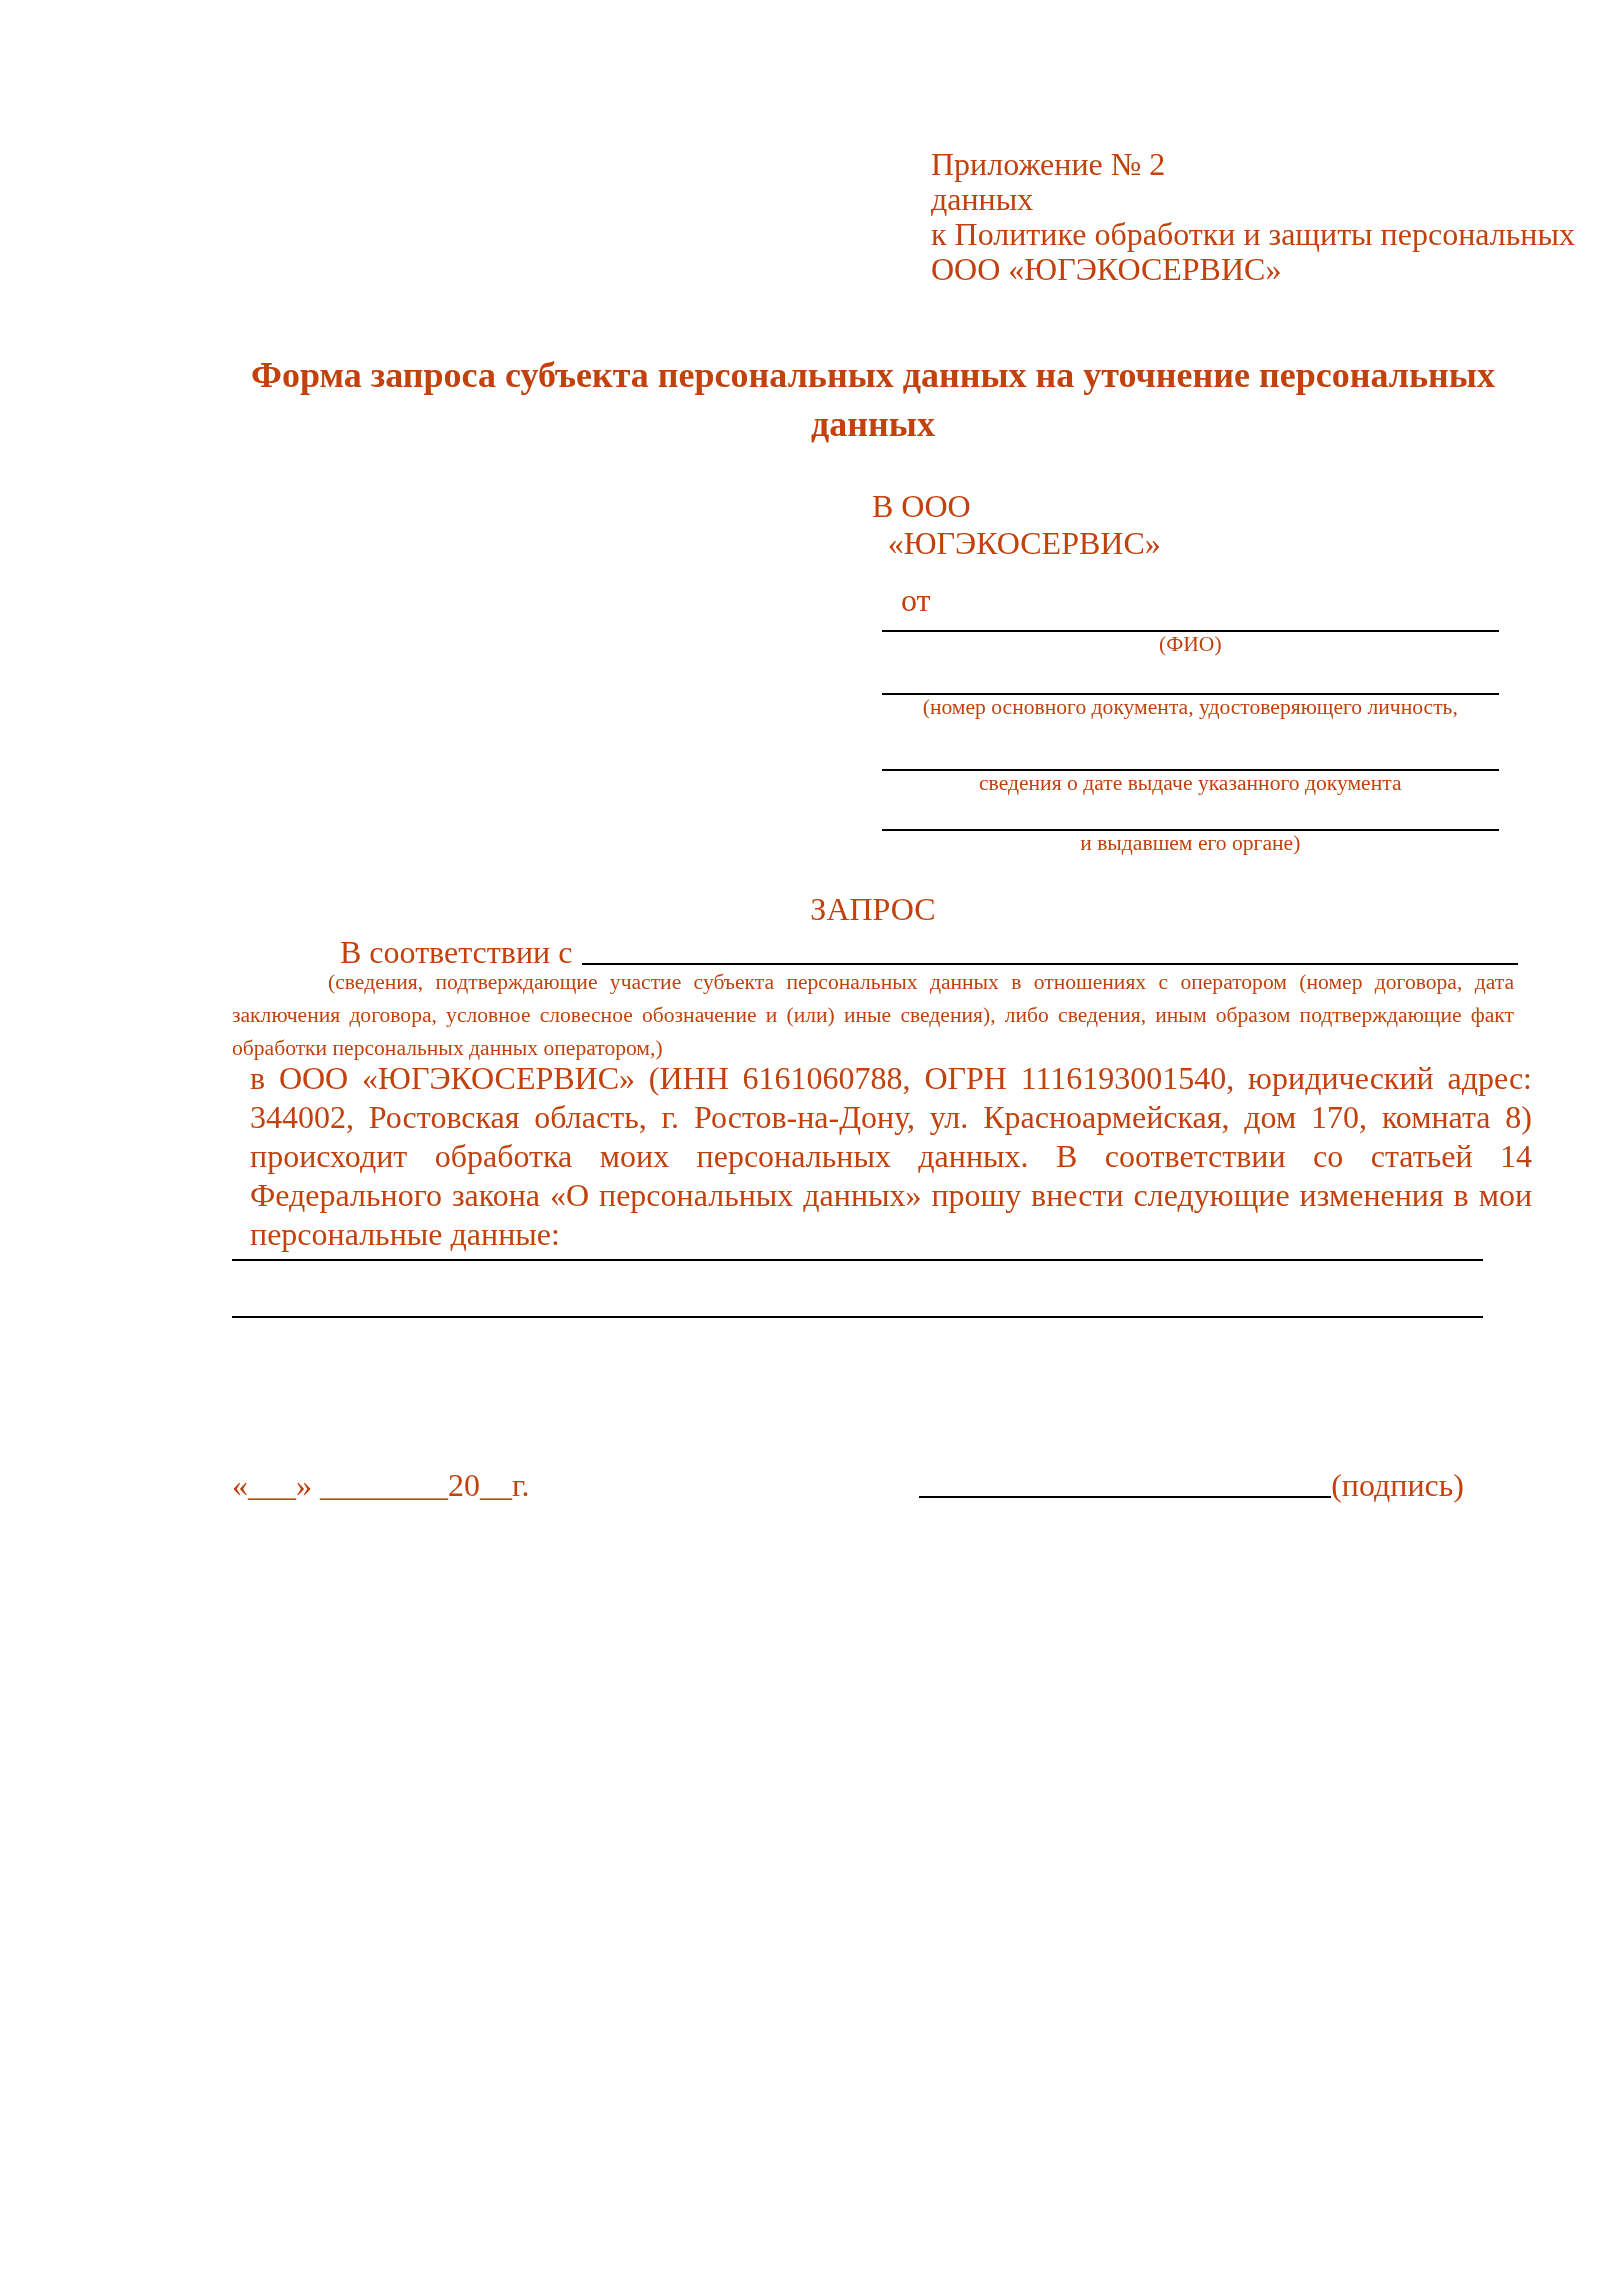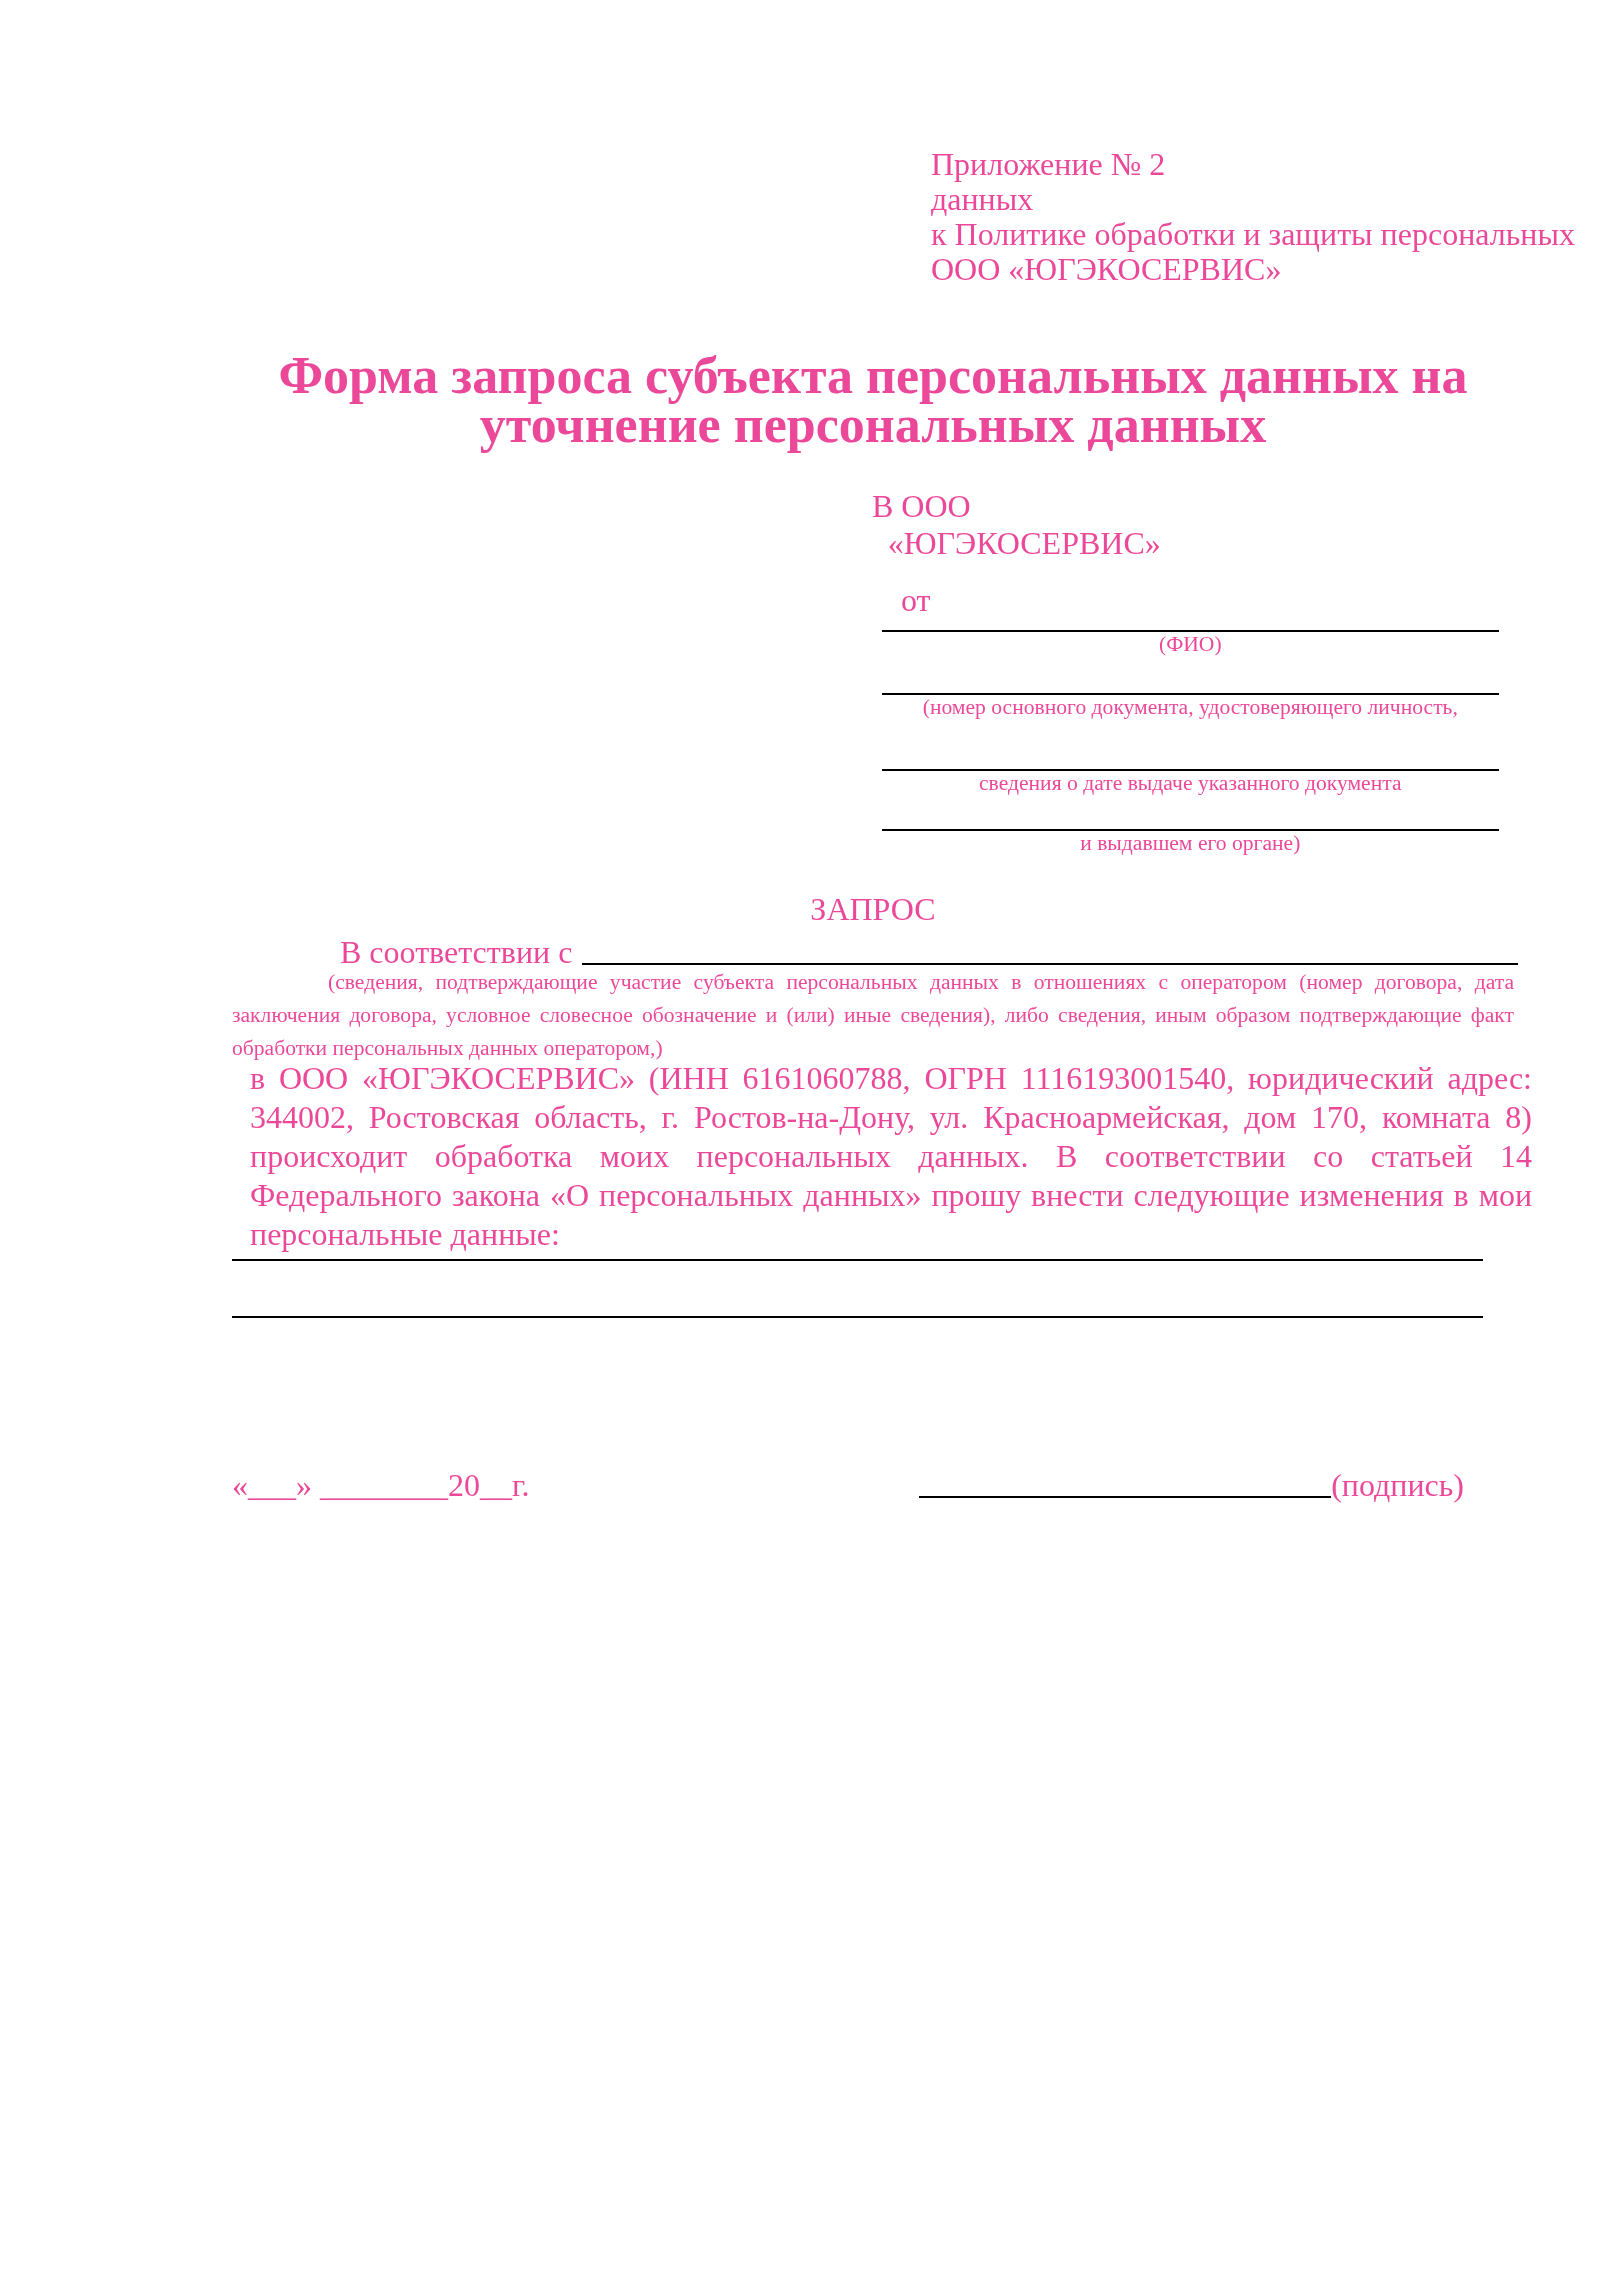--- a/index.html
+++ b/index.html
@@ -1,33 +1,33 @@
 <!DOCTYPE html>
 <html><head>
 <meta charset="utf-8">
 <style>
   html,body{margin:0;padding:0;background:#888;}
   .page{
     position:relative;
     width:1621px;height:2293px;
     background:#ffffff;
-    color:#ec4899;
+    color:#c2410c;
     font-family:"Liberation Serif","DejaVu Serif",serif;
     overflow:hidden;
   }
   
   .header-note{
     position:absolute;left:931px;top:147px;width:608px;
     font-size:32px;line-height:35px;
   }
   .header-note div{white-space:nowrap;}
   
   .doc-title{
     position:absolute;left:232px;top:351px;width:1282px;
-    margin:0;font-size:52px;line-height:49px;font-weight:bold;text-align:center;
+    margin:0;font-size:36px;line-height:49px;font-weight:bold;text-align:center;
   }
   
   .addressee{position:absolute;left:872px;top:488px;width:635px;font-size:32px;line-height:37px;}
   .a-line2{padding-left:15.7px;}
   .a-line3{padding-left:29px;margin-top:20px;}
   .field{margin-left:9.8px;width:617px;text-align:center;}
   .fline{height:0;border-top:2px solid #000;}
   .f1 .fline{margin-top:10.8px;}
   .f2 .fline{margin-top:36px;}
   .f3 .fline{margin-top:48px;}

